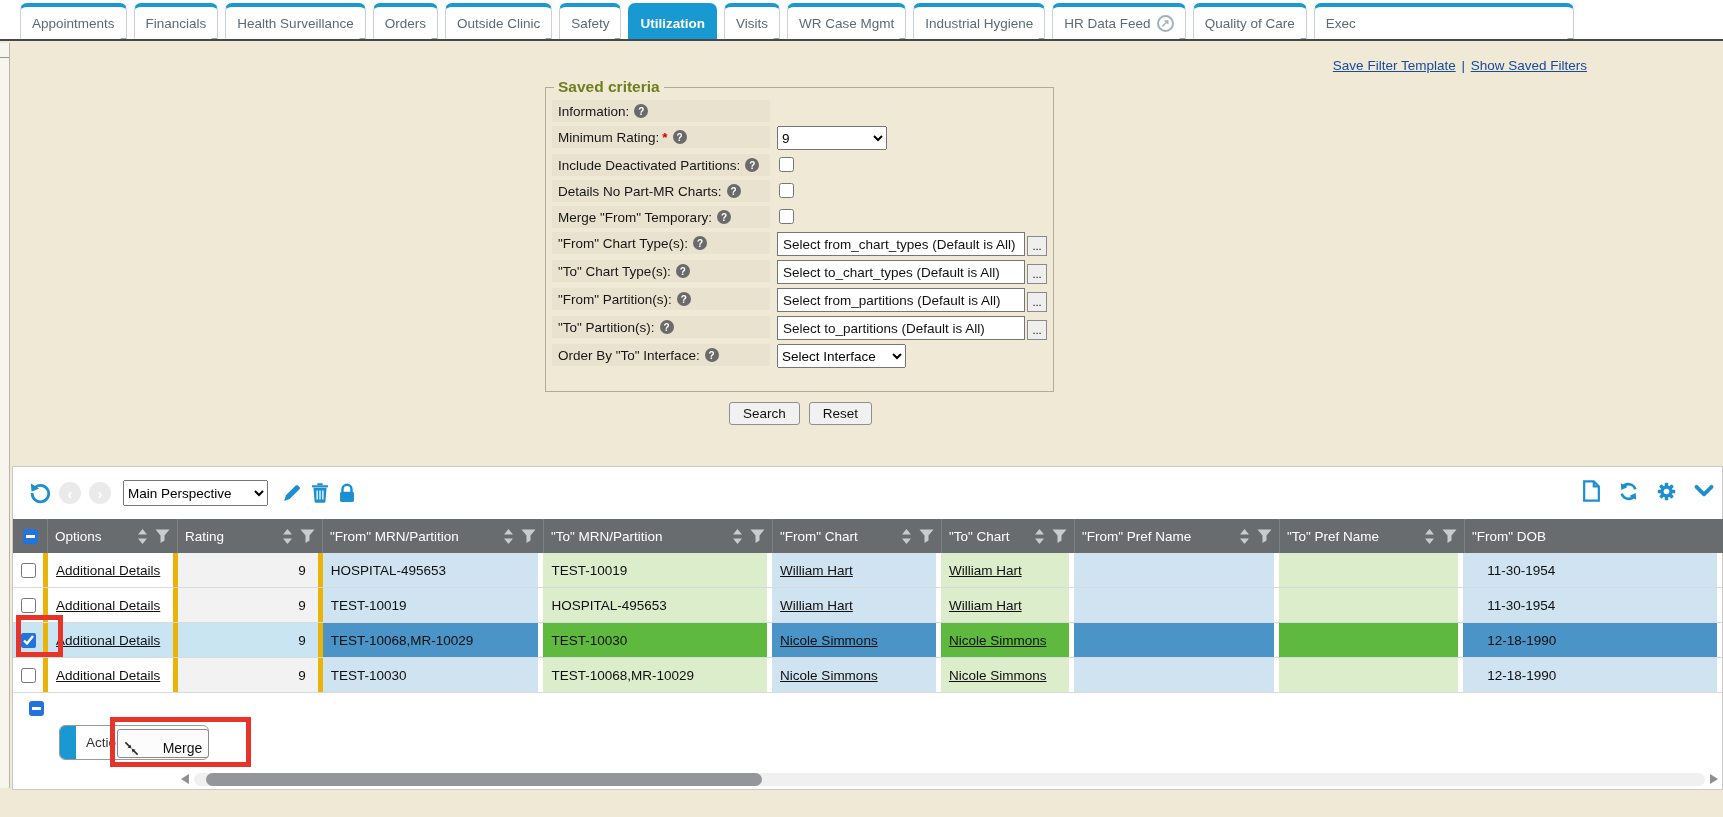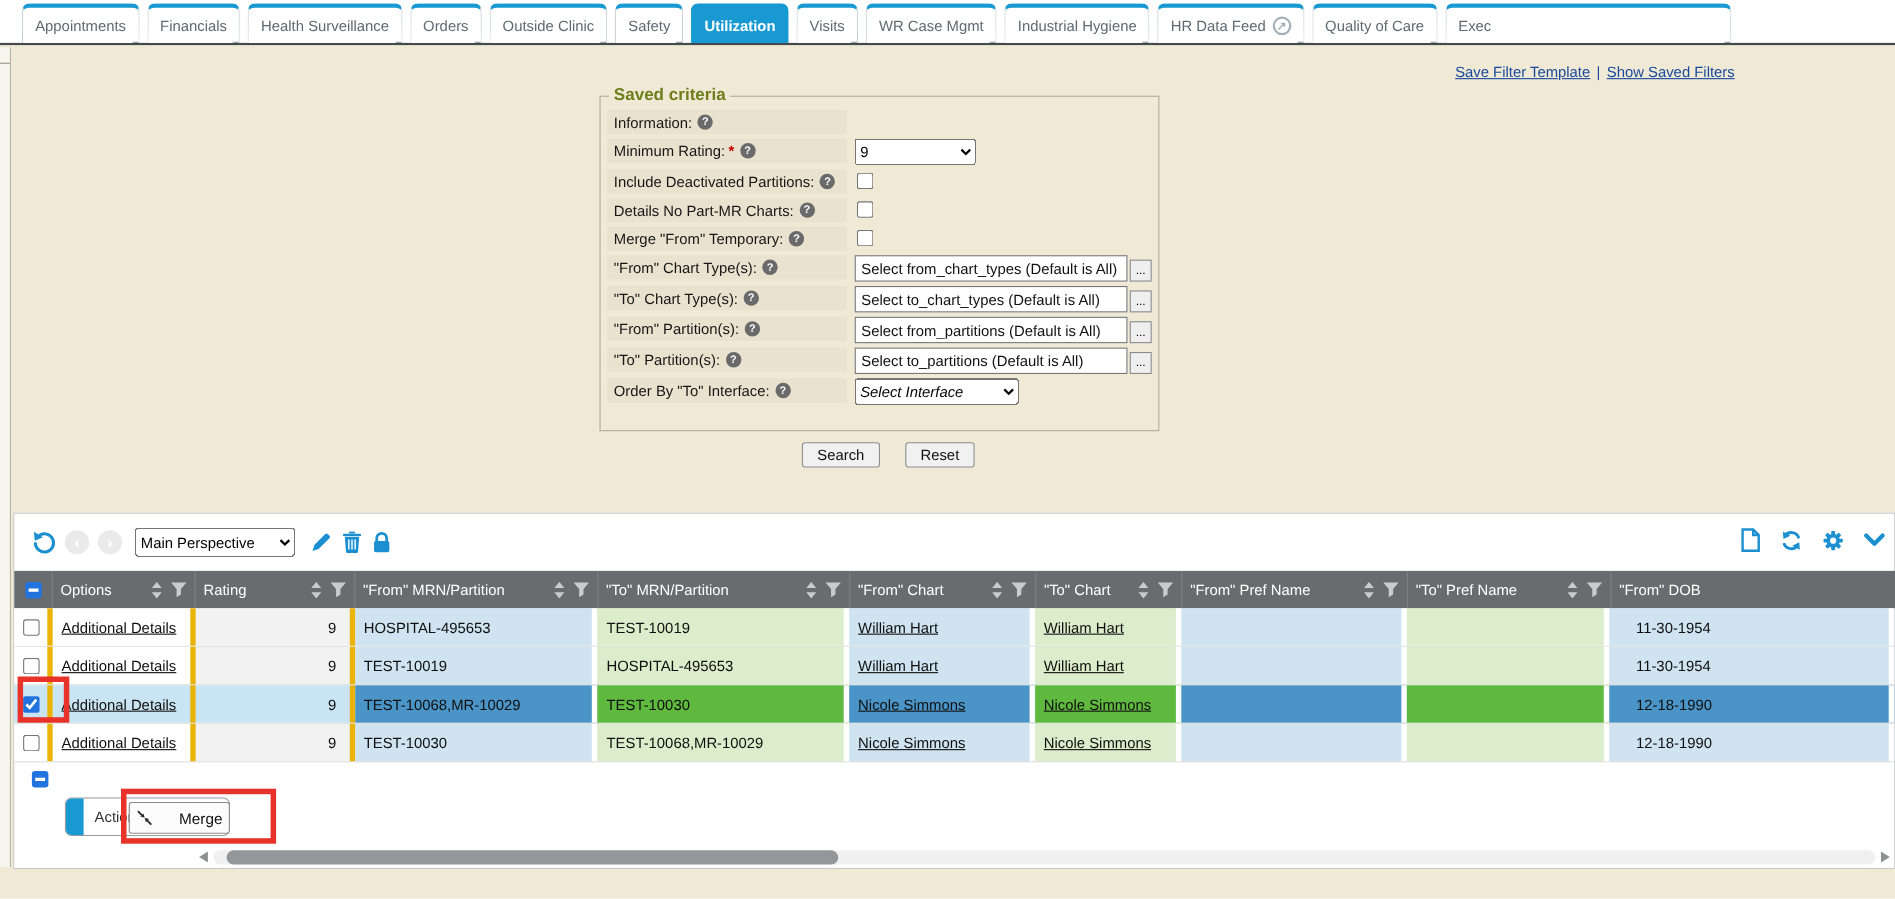--- a/index.html
+++ b/index.html
@@ -24,21 +24,21 @@
   .tab.cut{min-width:260px;}
   .ext-icon{display:inline-flex;width:17px;height:17px;border:2px solid #a3b2ba;border-radius:50%;
        color:#a3b2ba;font-size:11px;font-weight:bold;align-items:center;justify-content:center;box-sizing:border-box;}
 
   
   .gutter{position:absolute;left:0;top:43px;width:9px;height:745px;background:#f8f5ee;
           border-right:1px solid #b8b4a6;}
   .gutter-tick{position:absolute;left:0;top:57px;width:9px;height:0;border-top:1px solid #9a968a;}
 
   
-  .top-links{position:absolute;top:58px;right:146px;color:var(--link-blue,#17499c);white-space:nowrap;}
+  .top-links{position:absolute;top:58px;right:136px;color:var(--link-blue,#17499c);white-space:nowrap;}
   .top-links a{color:var(--link-blue,#17499c);text-decoration:underline;cursor:pointer;}
   .top-links .sep{text-decoration:none;margin:0 2px;}
 
   
   fieldset.search{position:absolute;left:545px;top:78px;width:497px;height:314px;
           border:1px solid #b3ab99;margin:0;padding:0 6px 6px 6px;box-sizing:border-box;}
   legend{color:var(--legend-green,#6e7f1e);font-weight:bold;font-size:15.5px;padding:0 4px;margin-left:2px;}
   .frow{display:flex;align-items:flex-start;margin:4px 0;}
   .flabel{width:218px;min-height:22px;background:var(--label-beige,#e9e2cf);padding:3px 6px;
           box-sizing:border-box;display:flex;align-items:center;color:#161616;text-align:right;}
@@ -47,21 +47,21 @@
         color:#fff;font-size:10px;font-weight:bold;align-items:center;justify-content:center;
         margin-left:5px;cursor:pointer;}
   .fctrl{margin-left:7px;display:flex;align-items:flex-end;}
   select,input,button{font-family:"Liberation Sans",sans-serif;}
   .fsel{height:24px;font-size:13.5px;}
   .fcheck{width:15px;height:15px;margin:3px 0 0 2px;accent-color:#2273dd;}
   .picker-input{width:248px;height:24px;border:1px solid #767676;padding:1px 5px;box-sizing:border-box;
         background:#fff;color:#111;font-size:13.5px;}
   .picker-btn{width:20px;height:20px;margin-left:2px;border:1px solid #8a8a8a;background:#efefef;
         font-size:11px;line-height:8px;padding:0;cursor:pointer;}
-  .form-buttons{position:absolute;left:729px;top:402px;display:flex;gap:23px;align-items:flex-end;}
+  .form-buttons{position:absolute;left:729px;top:402px;display:flex;gap:9px;align-items:flex-end;}
   .btn{border:1px solid #8f8f8f;background:#f1f1f1;border-radius:3px;padding:3px 13px;
        font-size:13.5px;color:#111;cursor:pointer;}
 
   
   .panel{position:absolute;left:12px;top:466px;width:1711px;height:324px;background:#fff;
          border:1px solid #c9c9c9;box-sizing:border-box;}
   .gtoolbar{position:absolute;left:0;top:0;width:100%;height:52px;display:flex;align-items:center;}
   .gtitle{width:322px;height:34px;padding-left:18px;box-sizing:border-box;color:#4a4a4a;
           border-right:1px solid #cfcfcf;display:flex;align-items:center;font-size:14px;white-space:nowrap;}
   .gtitle b{margin-right:5px;}
@@ -102,21 +102,21 @@
   .grid-link{color:#101010;text-decoration:underline;cursor:pointer;}
 
   
   .footer-minus{position:absolute;left:16px;top:234px;}
   .action-tab{position:absolute;left:46px;top:258px;width:150px;height:35px;border:1px solid #9a9a9a;
          border-radius:6px;background:#fff;display:flex;align-items:center;box-sizing:border-box;cursor:pointer;}
   .action-cap{position:absolute;left:0;top:0;width:16px;height:100%;
          background:var(--accent-blue,#1899d1);border-radius:5px 0 0 5px;}
   .action-label{margin-left:26px;color:#333;}
   .merge-btn{position:absolute;left:104px;top:262px;width:92px;height:29px;border:1px solid #8a8a8a;
-         border-radius:3px;background:#fcfcfc;display:flex;align-items:center;justify-content:center;
+         border-radius:3px;background:#fcfcfc;display:flex;align-items:flex-end;justify-content:center;
          gap:24px;font-size:14px;color:#111;cursor:pointer;}
   .micon{display:inline-flex;}
 
   
   .hscroll{position:absolute;left:168px;top:306px;width:1537px;height:13px;}
   .hs-al{position:absolute;left:0;top:1px;width:0;height:0;border-top:5.5px solid transparent;
          border-bottom:5.5px solid transparent;border-right:8px solid #8d9093;cursor:pointer;}
   .hs-ar{position:absolute;right:0;top:1px;width:0;height:0;border-top:5.5px solid transparent;
          border-bottom:5.5px solid transparent;border-left:8px solid #8d9093;cursor:pointer;}
   .hs-track{position:absolute;left:13px;right:13px;top:0;height:13px;background:#f0f0f0;border-radius:7px;}
@@ -268,21 +268,21 @@
             <input class="picker-input" type="text" value="Select to_partitions (Default is All)" style="">
             <button class="picker-btn">...</button>
           </div>
         </div>
         <div class="frow">
           <div class="flabel">
             <span>Order By "To" Interface:</span>
             <span class="help">?</span>
           </div>
           <div class="fctrl">
-            <select class="fsel" style="width: 149px; font-style: italic;"><option>Select Interface</option></select>
+            <select class="fsel" style="width: 129px;"><option>Select Interface</option></select>
           </div>
         </div>
       </div>
   </fieldset>
 
   <div class="form-buttons">
     <button class="btn">Search</button>
     <button class="btn">Reset</button>
   </div>
 

